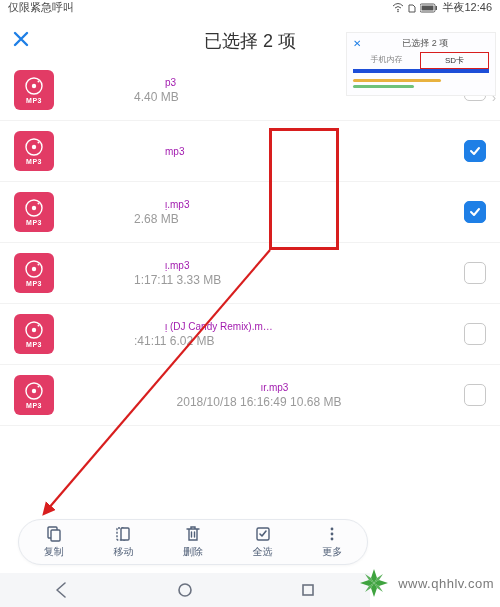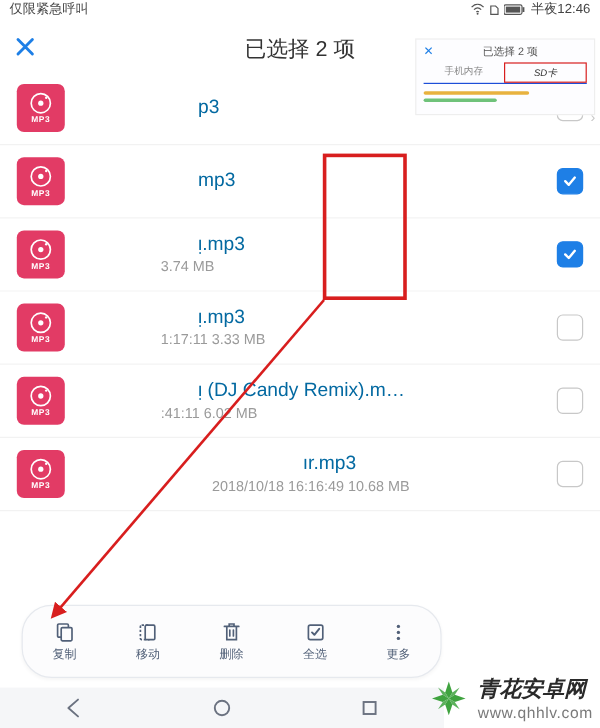--- a/index.html
+++ b/index.html
@@ -56,21 +56,21 @@
     font-size: 7px; font-weight: 600;
     letter-spacing: 0.5px;
   }
   .thumb svg { margin-bottom: 1px; }
   .meta {
     flex: 1;
     padding: 0 12px 0 80px;
     min-width: 0;
   }
   .meta .name {
-    font-size: 16px; color: #0369a1;
+    font-size: 10px; color: #a21caf;
     white-space: nowrap; overflow: hidden; text-overflow: ellipsis; padding-left: 31px;
   }
   .meta .sub {
     font-size: 12px; color: #9a9a9a;
     margin-top: 2px;
     white-space: nowrap; overflow: hidden; text-overflow: ellipsis;
   }
   .chk {
     width: 22px; height: 22px;
     border: 1.5px solid #c8c8c8;
@@ -80,21 +80,21 @@
   .chk.checked {
     background: #1e7fe6;
     border-color: #1e7fe6;
   }
   .chk.checked svg path { stroke: #fff; }
 
   
   .toolbar {
     position: absolute;
     left: 18px; right: 132px; bottom: 42px;
-    height: 61px;
+    height: 46px;
     background: #fcfcfd;
     border: 1px solid #e6e9ee;
     border-radius: 25px;
     display: flex; align-items: center; justify-content: space-around;
     box-shadow: 0 1px 3px rgba(0,0,0,0.04);
   }
   .tb-item {
     display: flex; flex-direction: column; align-items: center;
     color: #516078;
     font-size: 10px;
@@ -124,25 +124,25 @@
     padding: 3px 6px;
   }
   .preview .pv-head {
     display: flex; align-items: center;
     height: 14px;
   }
   .preview .pv-close { color: #1e7fe6; font-size: 10px; }
   .preview .pv-title { flex: 1; text-align: center; font-size: 9px; }
   .preview .pv-tabs {
     display: flex; margin-top: 2px;
-    border-bottom: 1px solid #1d4ed8;
+    border-bottom: 4px solid #1d4ed8;
     font-size: 8px;
   }
   .preview .pv-tab { flex: 1; text-align: center; padding: 2px 0; color: #888; }
-  .preview .pv-tab.hl { color: #333; border: 1.5px solid #d81e1e; font-style: italic; }
+  .preview .pv-tab.hl { color: #333; border: 1.5px solid #d81e1e; }
   .preview .pv-bars { margin-top: 6px; }
   .preview .pv-bar { height: 3px; border-radius: 2px; margin-bottom: 3px; }
   .preview-chev {
     position: absolute;
     top: 58px; right: -1px;
     color: #c8c8c8;
     font-size: 12px;
   }
 
   
@@ -208,20 +208,21 @@
       <div class="thumb">
         <svg width="20" height="20" viewBox="0 0 20 20">
           <circle cx="10" cy="10" r="8" stroke="#fff" stroke-width="1.4" fill="none"></circle>
           <circle cx="10" cy="10" r="2.2" fill="#fff"></circle>
           <circle cx="14.5" cy="5.5" r="1" fill="#fff"></circle>
         </svg>
         <span>MP3</span>
       </div>
       <div class="meta">
         <div class="name">p3</div>
+        <div class="sub">4.40 MB</div>
       </div>
       <div class="chk"></div>
     </div>
     <div class="row">
       <div class="thumb">
         <svg width="20" height="20" viewBox="0 0 20 20">
           <circle cx="10" cy="10" r="8" stroke="#fff" stroke-width="1.4" fill="none"></circle>
           <circle cx="10" cy="10" r="2.2" fill="#fff"></circle>
           <circle cx="14.5" cy="5.5" r="1" fill="#fff"></circle>
         </svg>
@@ -240,21 +241,21 @@
       <div class="thumb">
         <svg width="20" height="20" viewBox="0 0 20 20">
           <circle cx="10" cy="10" r="8" stroke="#fff" stroke-width="1.4" fill="none"></circle>
           <circle cx="10" cy="10" r="2.2" fill="#fff"></circle>
           <circle cx="14.5" cy="5.5" r="1" fill="#fff"></circle>
         </svg>
         <span>MP3</span>
       </div>
       <div class="meta">
         <div class="name">ᴉ.mp3</div>
-        <div class="sub">                     3.74 MB</div>
+        <div class="sub">                     2.68 MB</div>
       </div>
       <div class="chk checked">
         <svg width="14" height="14" viewBox="0 0 14 14">
           <path d="M3 7 L6 10 L11 4" stroke="#fff" stroke-width="2" fill="none" stroke-linecap="round" stroke-linejoin="round"></path>
         </svg>
       </div>
     </div>
     <div class="row">
       <div class="thumb">
         <svg width="20" height="20" viewBox="0 0 20 20">
@@ -381,21 +382,20 @@
       <path d="M32 18 L23 21 L18 18 L23 15 Z"></path>
       <path d="M18 32 L15 23 L18 18 L21 23 Z"></path>
       <path d="M4 18 L13 15 L18 18 L13 21 Z"></path>
       <path d="M27 9 L23 15 L18 18 L21 13 Z" opacity="0.85"></path>
       <path d="M27 27 L21 23 L18 18 L23 21 Z" opacity="0.85"></path>
       <path d="M9 27 L15 23 L18 18 L13 21 Z" opacity="0.85"></path>
       <path d="M9 9 L13 15 L18 18 L15 13 Z" opacity="0.85"></path>
     </g>
   </svg>
   <div class="brand-text">
-    <div class="cn">青花安卓网</div>
     <div class="url">www.qhhlv.com</div>
   </div>
 </div>
 
 <div class="red-box" style="left:269px; top:128px; width:70px; height:122px;"></div>
 
 <svg class="arrow" style="left:0; top:0;" width="500" height="607">
   <defs>
     <marker id="ah" markerWidth="10" markerHeight="10" refX="2" refY="3" orient="auto">
       <path d="M0 0 L6 3 L0 6 Z" fill="#d81e1e"></path>

